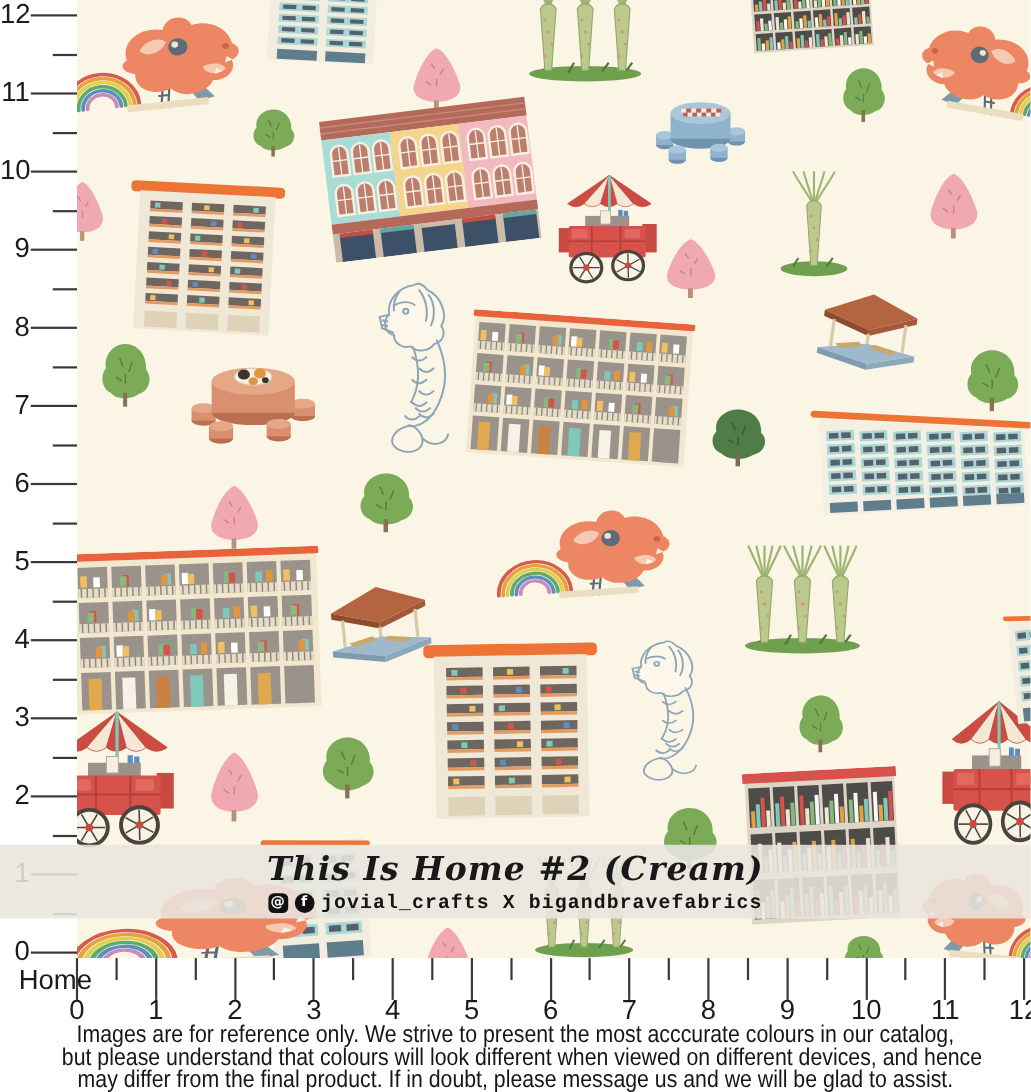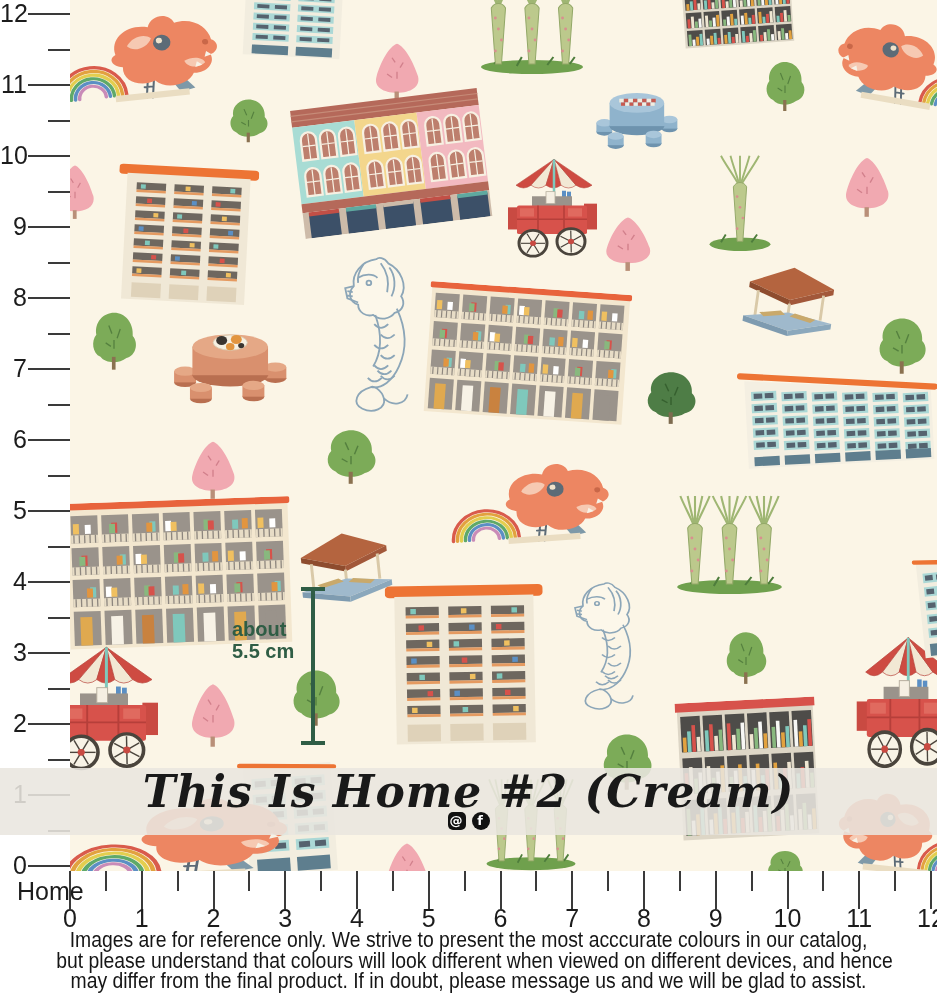--- a/index.html
+++ b/index.html
@@ -9,21 +9,21 @@
   
   #fabric{position:absolute;left:70px;top:0;width:867px;height:871px;
           background:#FBF5E6;overflow:hidden;}
   .motif{position:absolute;transform-origin:center;}
   .motif svg{display:block;}
   
   #banner{position:absolute;left:0;right:0;top:768px;height:67px;
           background:rgba(233,230,223,0.88);display:flex;flex-direction:column;
           align-items:center;justify-content:center;z-index:5;}
   #banner .title{font-family:"DejaVu Serif", serif;font-style:italic;font-weight:600;
-          font-size:44px;line-height:36px;color:#191919;letter-spacing:1px;text-align:right;}
+          font-size:30px;line-height:36px;color:#191919;letter-spacing:1px;text-align:right;}
   #banner .subtitle{display:flex;align-items:center;gap:6px;margin-top:2px;
           font-family:"Liberation Mono","DejaVu Sans Mono",monospace;
           font-size:18px;font-weight:700;color:#141414;letter-spacing:1px;}
   .soc{width:18px;height:18px;border-radius:50%;background:#111;color:#fff;
        display:inline-flex;align-items:center;justify-content:center;
        font-size:13px;font-weight:700;font-family:"DejaVu Sans",sans-serif;}
   .soc.sq{border-radius:5px;}
   
   #measure{position:absolute;left:232px;top:586px;display:flex;gap:4px;z-index:6;}
   #measure .mtext{margin-top:32px;text-align:left;color:#2F5D45;font-weight:700;
@@ -1648,32 +1648,24 @@
           <path d="M40 30 L46 44 M62 36 L56 52 M50 55 L50 70 M34 60 L44 66" stroke="#55803F" stroke-width="2.5" fill="none"></path>
         </svg>
       </div>
     </div>
 
   <div id="banner">
     <div class="title">This Is Home #2 (Cream)</div>
     <div class="subtitle">
       <span class="soc sq">@</span>
       <span class="soc">f</span>
+      <span>jovial_crafts X bigandbravefabrics</span>
     </div>
   </div>
 
-  <div id="measure">
-    <div class="mtext">
-      <div>about</div>
-      <div>5.5 cm</div>
-    </div>
-    <svg width="30" height="160" viewBox="0 0 30 160">
-      <path d="M3 3 H27 M15 3 V157 M3 157 H27" stroke="#2F5D45" stroke-width="4" fill="none"></path>
-    </svg>
-  </div>
 
   <div id="vruler">
       <div class="tick" style="left:28px;top:865px;width:42px;height:2px;"></div>
       <div class="rnum vnum" style="left:0;top:851px;">0</div>
       <div class="tick" style="left:48px;top:829.5px;width:22px;height:2px;"></div>
       <div class="tick" style="left:28px;top:794px;width:42px;height:2px;"></div>
       <div class="rnum vnum" style="left:0;top:780px;">1</div>
       <div class="tick" style="left:48px;top:758.5px;width:22px;height:2px;"></div>
       <div class="tick" style="left:28px;top:723px;width:42px;height:2px;"></div>
       <div class="rnum vnum" style="left:0;top:709px;">2</div>

